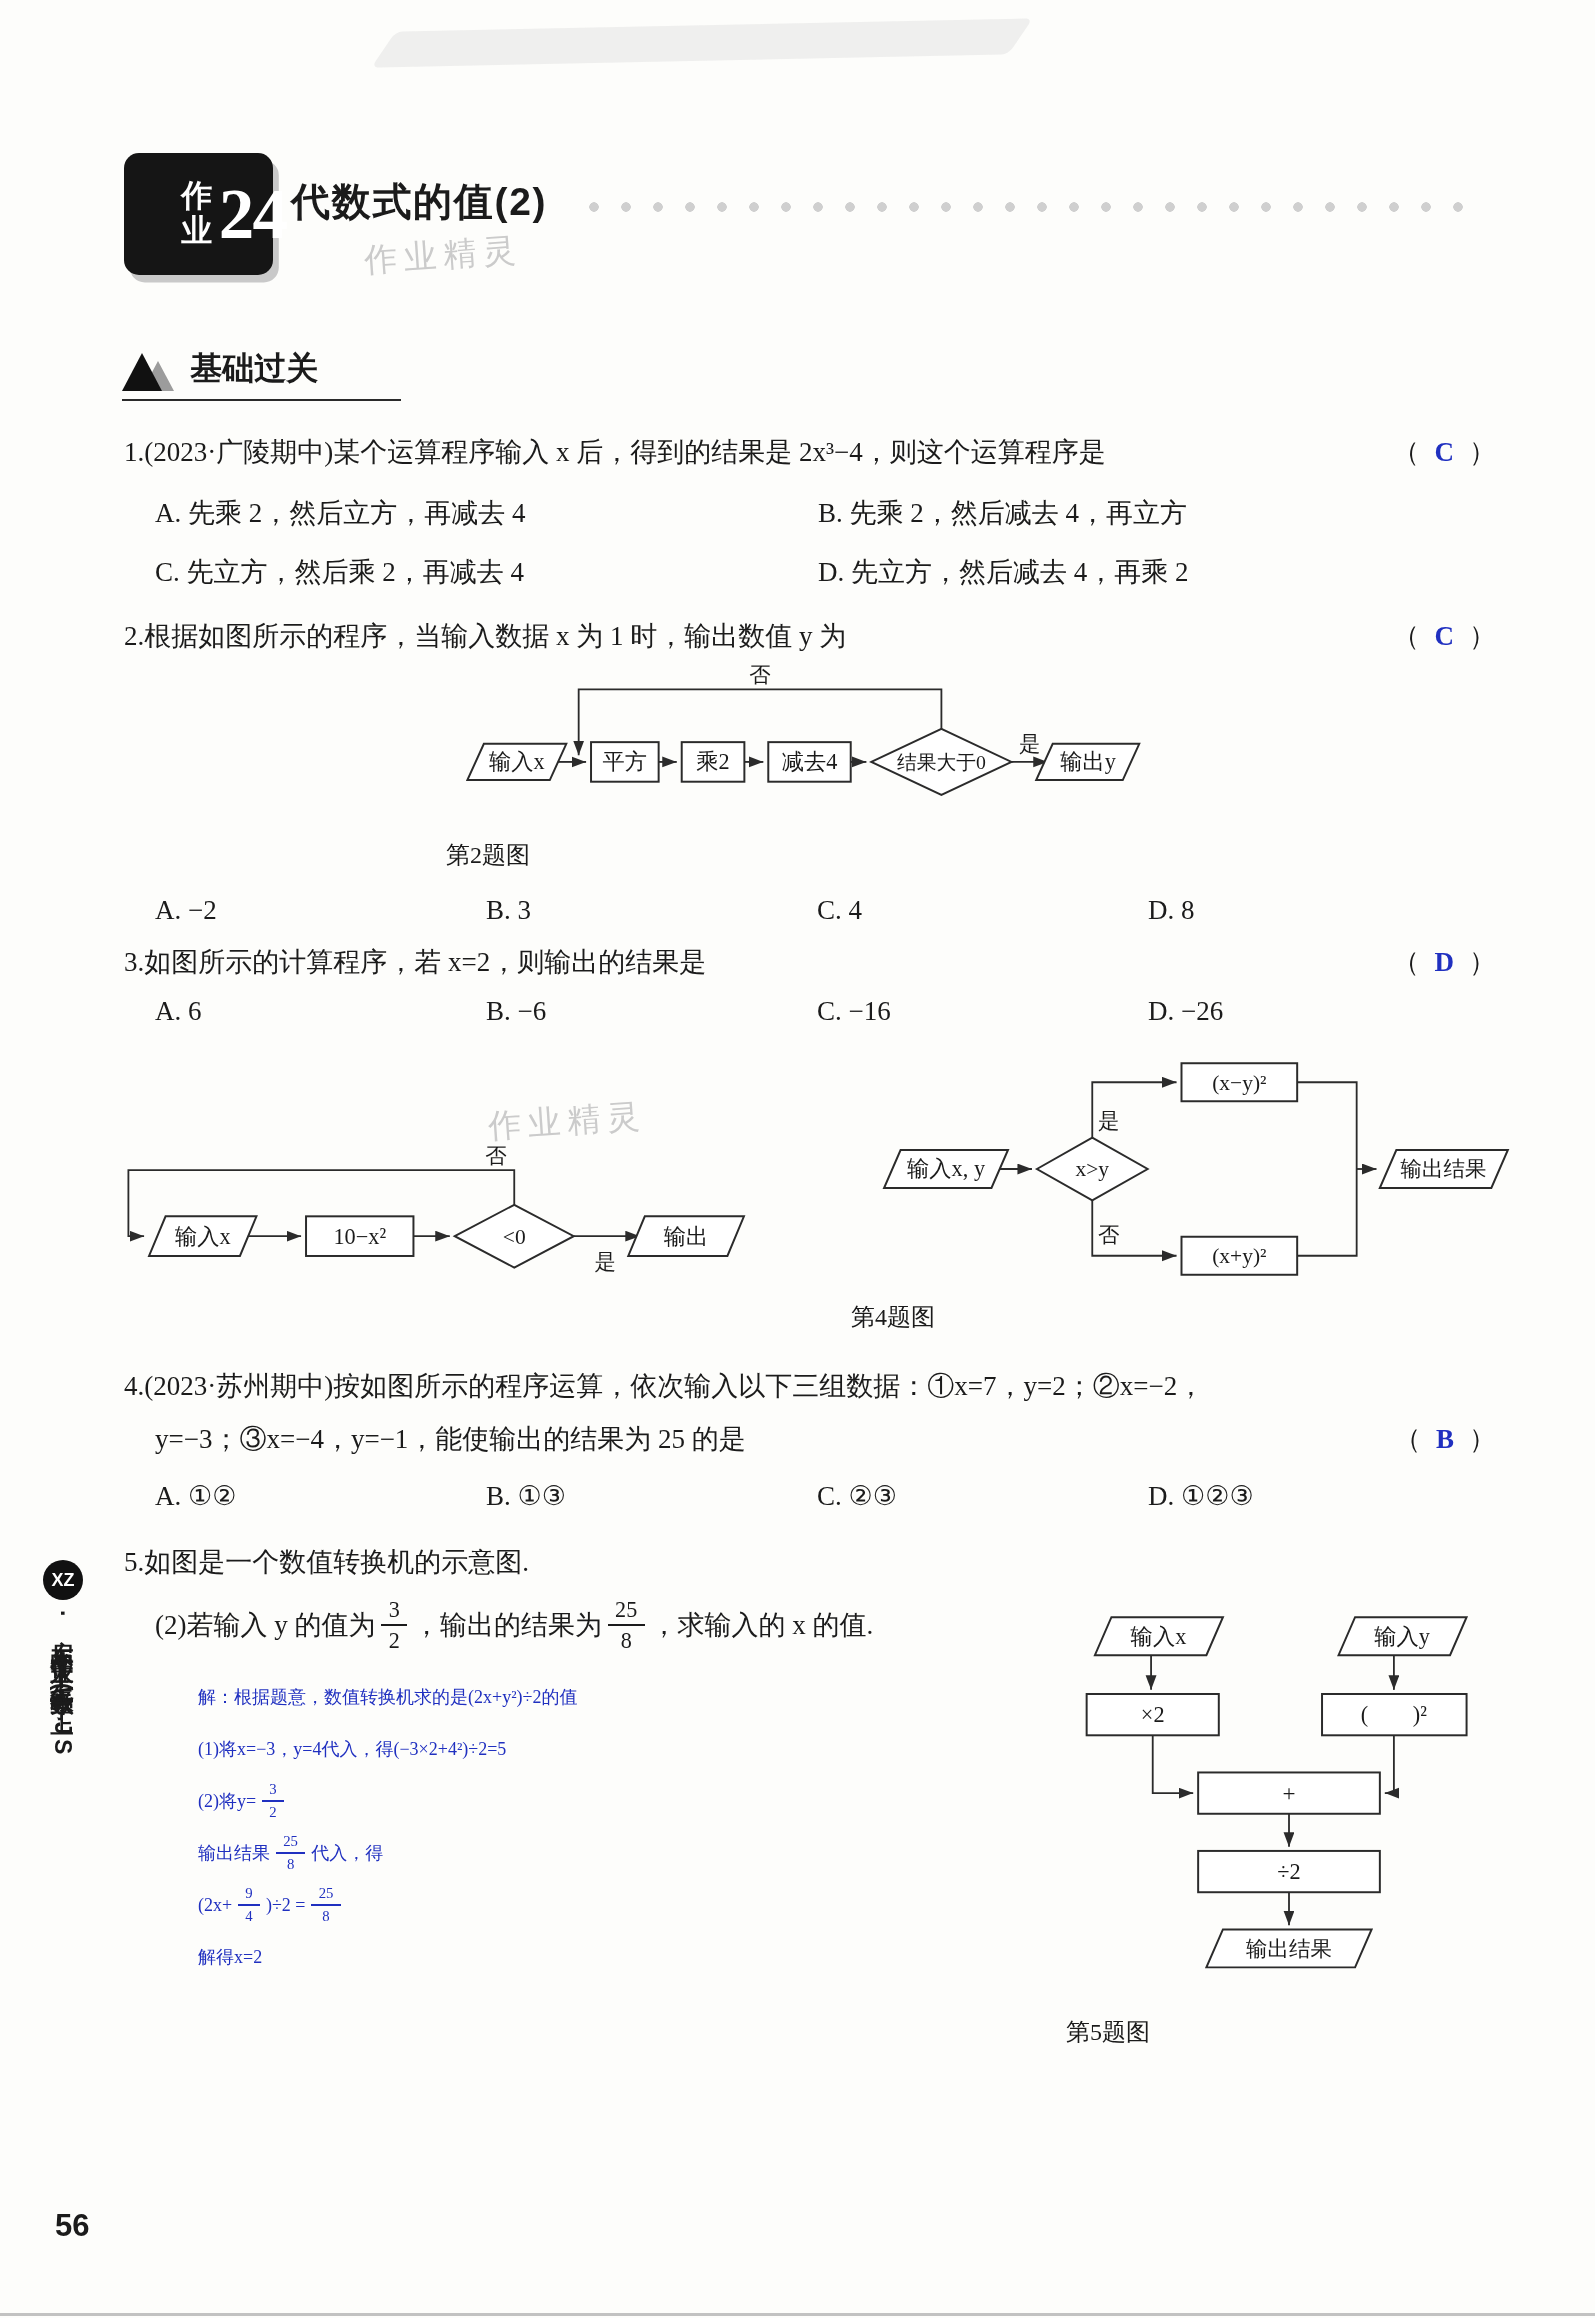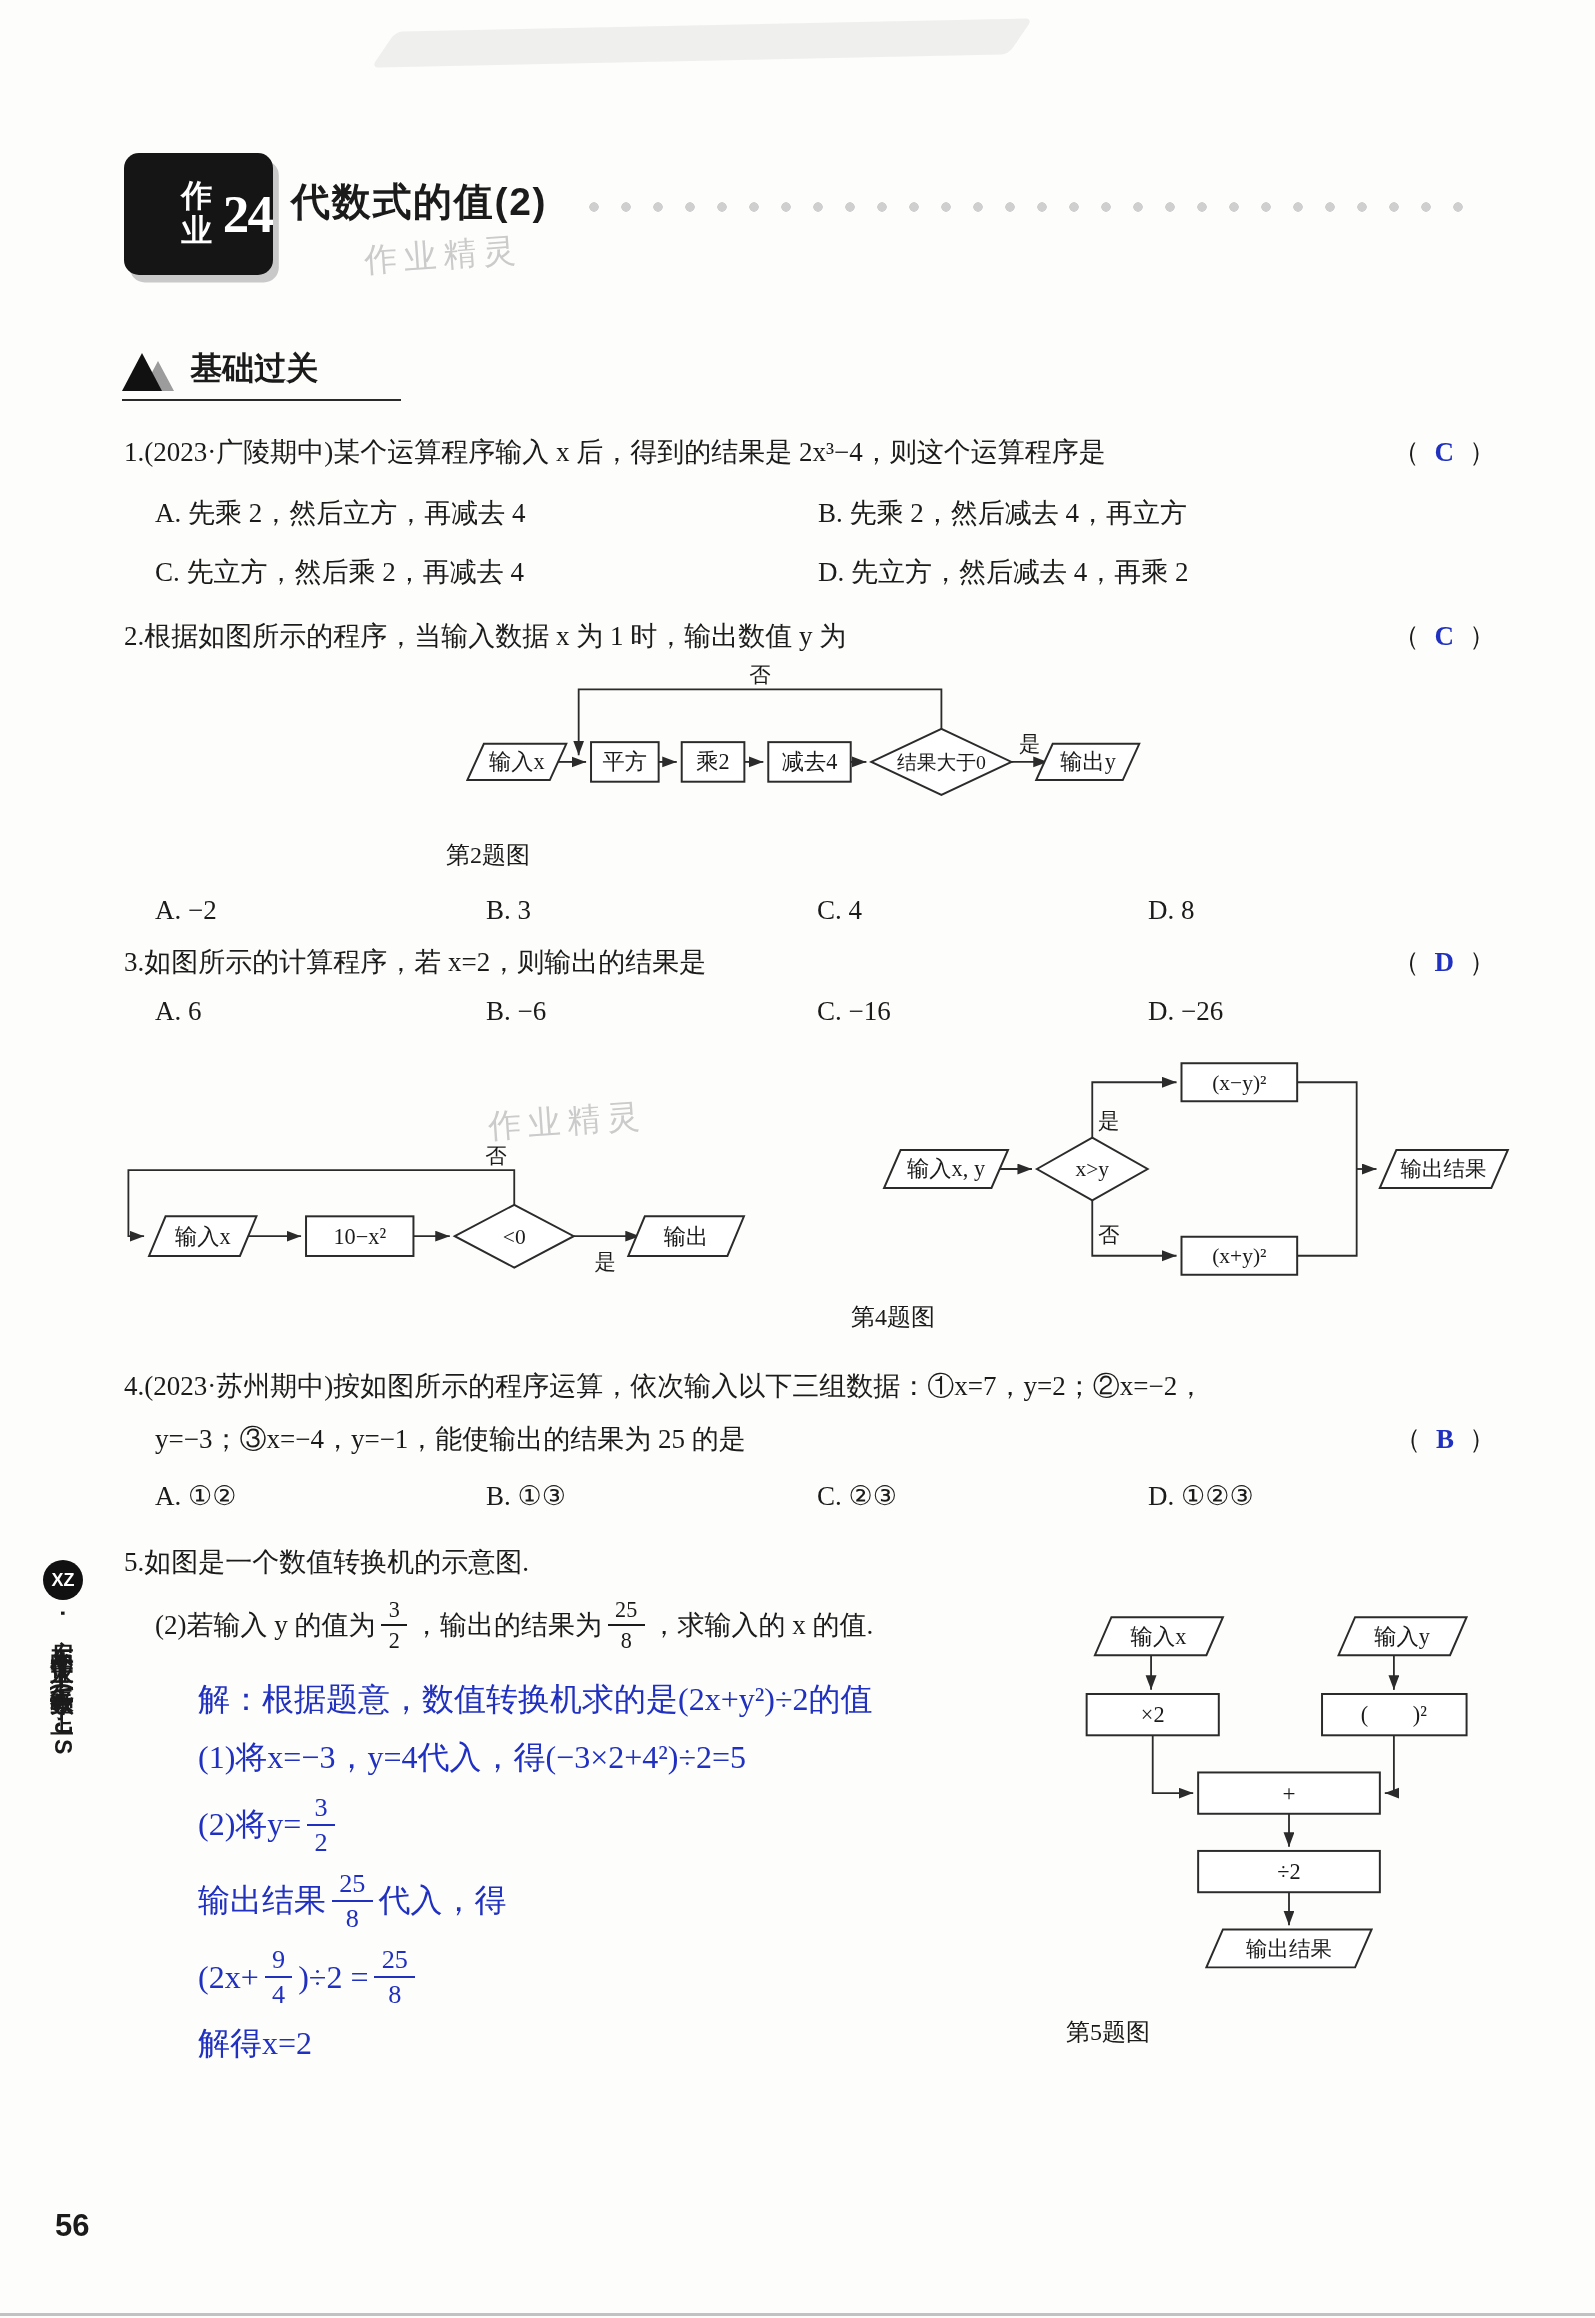--- a/index.html
+++ b/index.html
@@ -9,21 +9,21 @@
     background:#fdfdfb; color:#1b1b1b; overflow:hidden;
     font-family:"Liberation Serif","DejaVu Serif",serif;
   }
   .abs { position:absolute; }
   .sans { font-family:"Liberation Sans","DejaVu Sans",sans-serif; }
 
   
   .badge { width:149px; height:122px; background:#151515; border-radius:15px;
     display:flex; align-items:center; padding-left:13.2px; box-shadow:5.8px 7.4px 0 #c9c9c9; }
   .badge-label { color:#fff; font-size:31px; font-weight:bold; width:35px; line-height:1.12;margin-left:44px; }
-  .badge-number { color:#fff; font-size:53px; font-weight:bold; margin-left:6.6px; letter-spacing:-1.7px; }
+  .badge-number { color:#fff; font-size:71px; font-weight:bold; margin-left:6.6px; letter-spacing:-1.7px; }
   .page-title { font-size:39px; font-weight:bold; letter-spacing:1.7px; }
   .dots { background-image:radial-gradient(circle,#cfcfcf 4.5px,transparent 5px);
     background-size:32px 18px; background-repeat:repeat-x; background-position:left center; }
   .wm { color:#c6c6c6; font-size:33px; letter-spacing:6.6px; transform:rotate(-4deg); opacity:.9; }
   .swoosh { background:#dedede; opacity:.45; transform:skewX(-35deg) rotate(-1.2deg); border-radius:6.6px; }
 
   
   .section-hd { display:flex; align-items:flex-end; gap:13.2px; border-bottom:2.5px solid #2a2a2a; padding-bottom:8.3px; }
   .section-title { font-size:32px; font-weight:bold; }
   .mountain { position:relative; width:55px; height:38px; }
@@ -39,21 +39,21 @@
   .opts2 { display:grid; grid-template-columns:663px 1fr; row-gap:23px; margin-left:31px; font-size:27px; }
   .opts4 { display:grid; grid-template-columns:331px 331px 331px 1fr; margin-left:31px; font-size:27px; }
   .caption { font-size:24px; text-align:left; }
 
   
   .mline { font-size:27px; display:flex; align-items:center; }
   .frac { display:inline-flex; flex-direction:column; align-items:center; line-height:1.05; font-size:.82em; margin:0 5.8px; }
   .frac .num { padding:0 7.4px 2.5px; border-bottom:2.1px solid currentColor; }
   .frac .den { padding-top:2.5px; }
   .solution { color:#2030c0; }
-  .sol-line { font-size:32px; display:flex; align-items:center; margin-bottom:14px; min-height:38px; }
+  .sol-line { font-size:18px; display:flex; align-items:center; margin-bottom:14px; min-height:38px; }
 
   
   svg text { fill:#1b1b1b; font-family:"Liberation Serif","DejaVu Serif",serif; }
   .flow-shape { fill:#ffffff; stroke:#2b2b2b; stroke-width:2.4; }
   .flow-line { fill:none; stroke:#2b2b2b; stroke-width:2.2; }
 
   
   .xz-badge { width:40px; height:40px; border-radius:50%; background:#111; color:#fff;
     display:flex; align-items:center; justify-content:center; font-size:18px; font-weight:bold; }
   .vert { writing-mode:vertical-rl; font-size:23px; font-weight:bold; letter-spacing:4.1px; }

